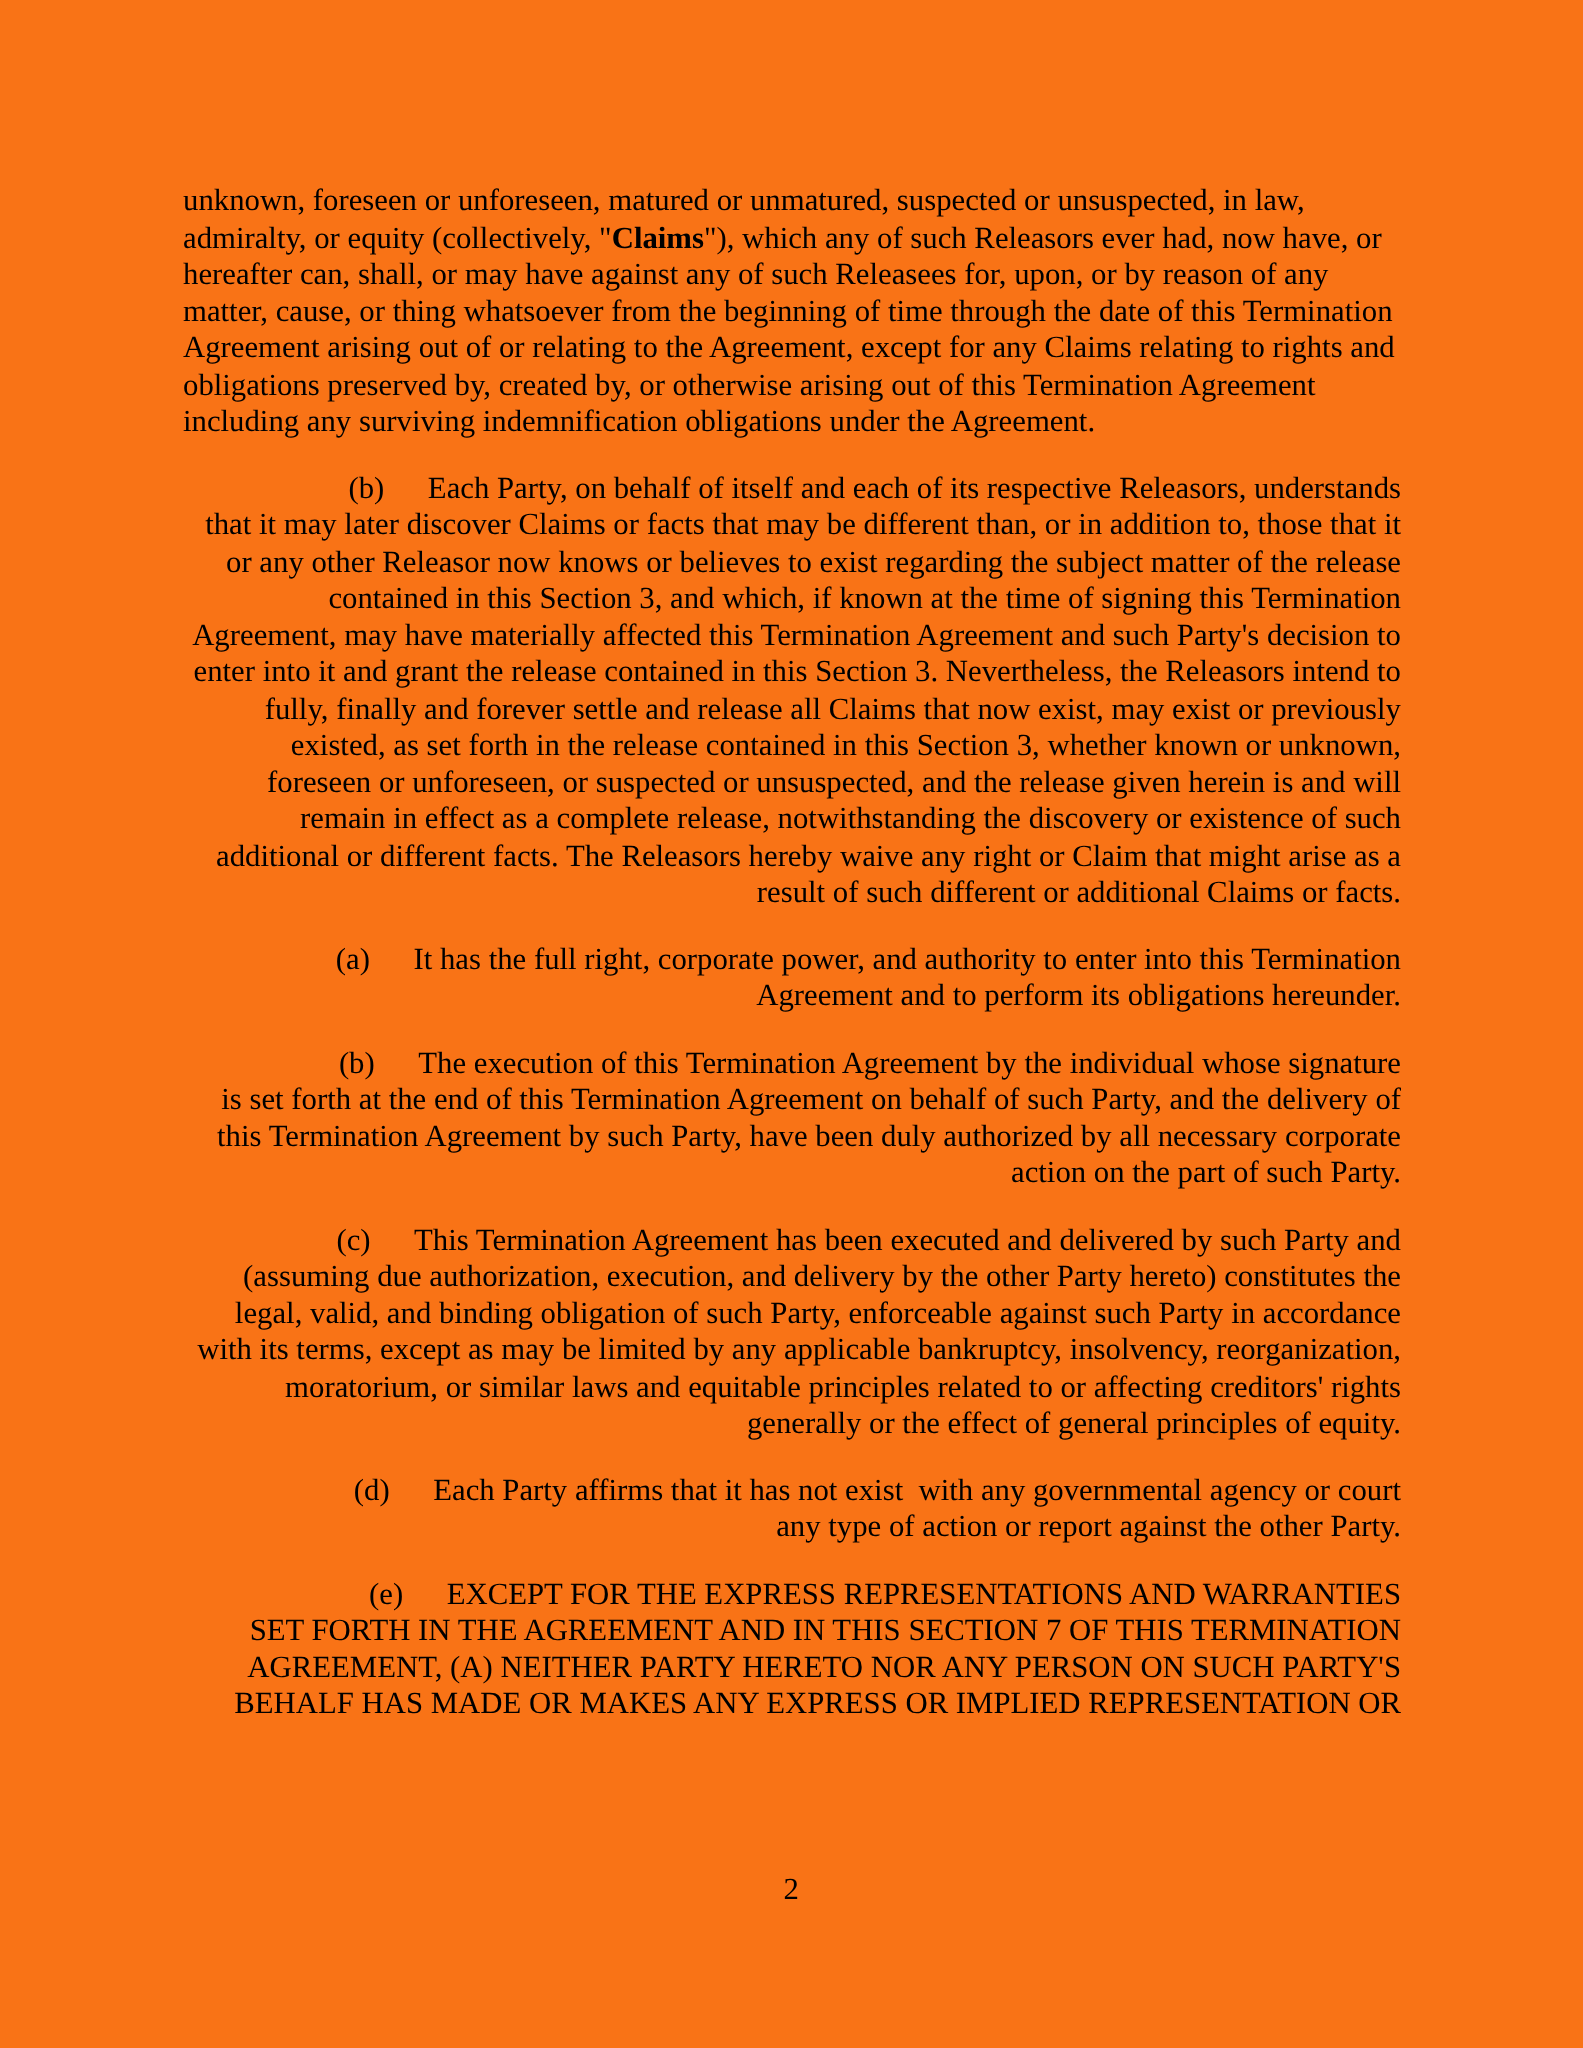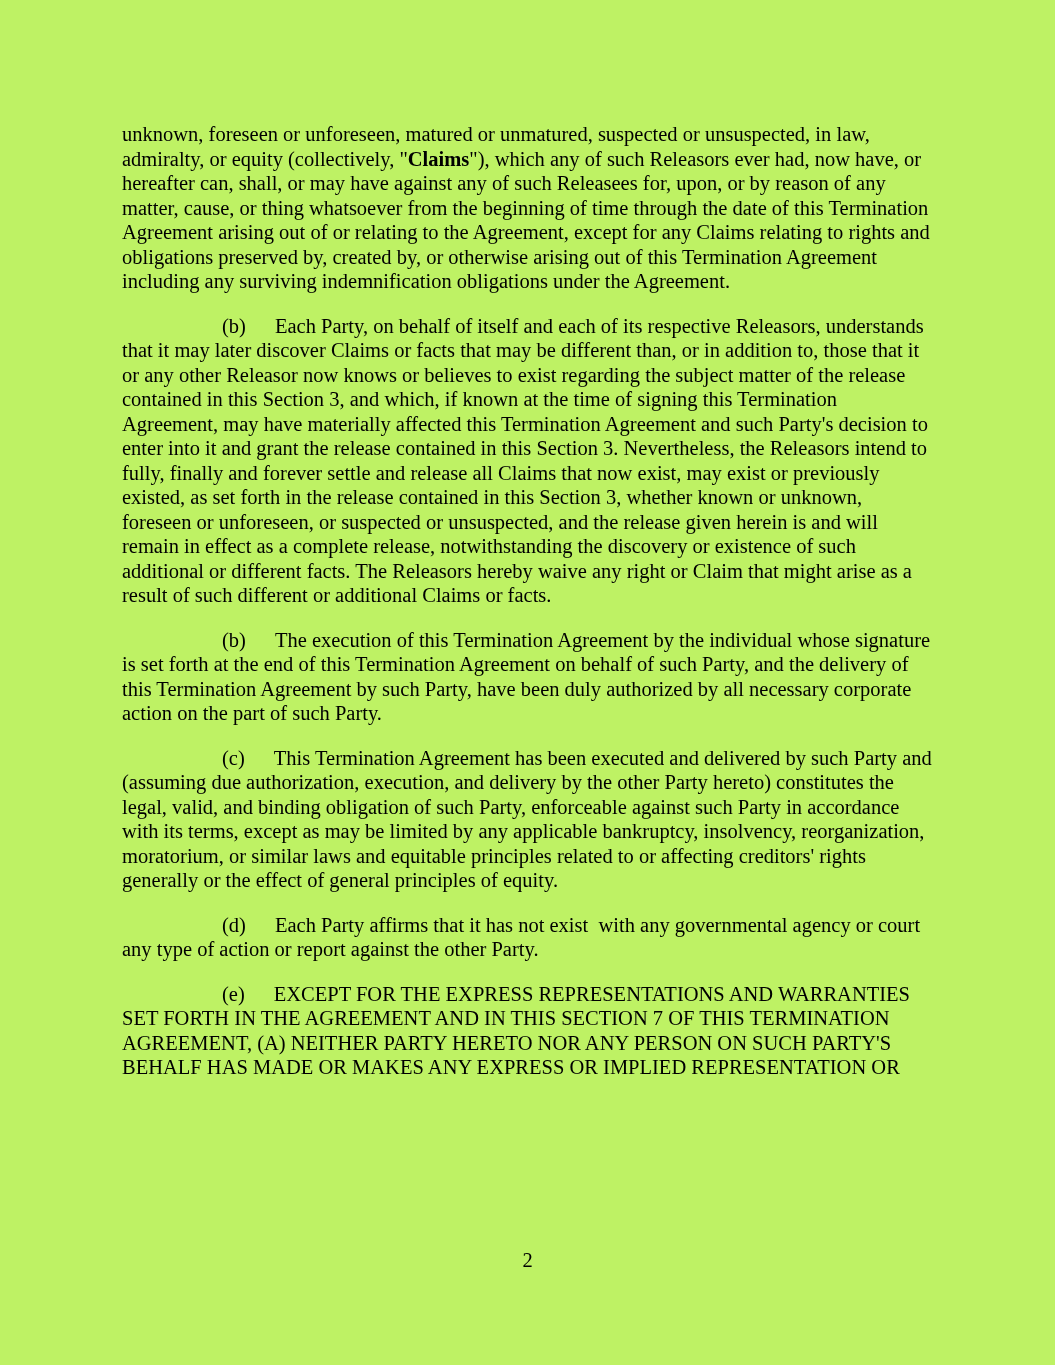--- a/index.html
+++ b/index.html
@@ -4,39 +4,39 @@
 <style>
   html, body {
     margin: 0;
     padding: 0;
     background: #ffffff;
   }
   .page {
     position: relative;
     width: 1055px;
     height: 1365px;
-    background: #bef264;
+    background: #f97316;
     color: #000000;
     font-family: "Liberation Serif", "DejaVu Serif", serif;
     font-size: 20.5px;
     line-height: 24.5px;
     overflow: hidden;
   }
   .content {
     position: absolute;
     left: 122px;
     top: 122px;
     width: 812px;
   }
   .para {
     margin: 0 0 20px 0;
     white-space: pre-wrap;
     text-align: left;
   }
-  .para.indent { text-indent: 100px; }
+  .para.indent { text-indent: 100px; text-align: right; }
   .para.indent-sec { text-indent: 62px; }
   .tab { display: inline-block; }
   .tab-lg { width: 29px; }
   .tab-md { width: 20px; }
   .bold { font-weight: bold; }
   .underline { text-decoration: underline; }
   .footer {
     position: absolute;
     left: 0;
     right: 0;
@@ -48,20 +48,21 @@
 <body>
 
 <div class="page">
   <div class="content">
 
     <p class="para"><span>unknown, foreseen or unforeseen, matured or unmatured, suspected or unsuspected, in law, admiralty, or equity (collectively, "</span><span class="bold">Claims</span><span>"), which any of such Releasors ever had, now have, or hereafter can, shall, or may have against any of such Releasees for, upon, or by reason of any matter, cause, or thing whatsoever from the beginning of time through the date of this Termination Agreement arising out of or relating to the Agreement, except for any Claims relating to rights and obligations preserved by, created by, or otherwise arising out of this Termination Agreement including any surviving indemnification obligations under the Agreement.</span></p>
 
     <p class="para indent"><span>(b)</span><span class="tab tab-lg"></span><span>Each Party, on behalf of itself and each of its respective Releasors, understands that it may later discover Claims or facts that may be different than, or in addition to, those that it or any other Releasor now knows or believes to exist regarding the subject matter of the release contained in this Section 3, and which, if known at the time of signing this Termination Agreement, may have materially affected this Termination Agreement and such Party's decision to enter into it and grant the release contained in this Section 3. Nevertheless, the Releasors intend to fully, finally and forever settle and release all Claims that now exist, may exist or previously existed, as set forth in the release contained in this Section 3, whether known or unknown, foreseen or unforeseen, or suspected or unsuspected, and the release given herein is and will remain in effect as a complete release, notwithstanding the discovery or existence of such additional or different facts. The Releasors hereby waive any right or Claim that might arise as a result of such different or additional Claims or facts.</span></p>
 
 
+    <p class="para indent"><span>(a)</span><span class="tab tab-lg"></span><span>It has the full right, corporate power, and authority to enter into this Termination Agreement and to perform its obligations hereunder.</span></p>
 
     <p class="para indent"><span>(b)</span><span class="tab tab-lg"></span><span>The execution of this Termination Agreement by the individual whose signature is set forth at the end of this Termination Agreement on behalf of such Party, and the delivery of this Termination Agreement by such Party, have been duly authorized by all necessary corporate action on the part of such Party.</span></p>
 
     <p class="para indent"><span>(c)</span><span class="tab tab-lg"></span><span>This Termination Agreement has been executed and delivered by such Party and (assuming due authorization, execution, and delivery by the other Party hereto) constitutes the legal, valid, and binding obligation of such Party, enforceable against such Party in accordance with its terms, except as may be limited by any applicable bankruptcy, insolvency, reorganization, moratorium, or similar laws and equitable principles related to or affecting creditors' rights generally or the effect of general principles of equity.</span></p>
 
     <p class="para indent"><span>(d)</span><span class="tab tab-lg"></span><span>Each Party affirms that it has not exist  with any governmental agency or court any type of action or report against the other Party.</span></p>
 
     <p class="para indent"><span>(e)</span><span class="tab tab-lg"></span><span>EXCEPT FOR THE EXPRESS REPRESENTATIONS AND WARRANTIES SET FORTH IN THE AGREEMENT AND IN THIS SECTION 7 OF THIS TERMINATION AGREEMENT, (A) NEITHER PARTY HERETO NOR ANY PERSON ON SUCH PARTY'S BEHALF HAS MADE OR MAKES ANY EXPRESS OR IMPLIED REPRESENTATION OR</span></p>
 
   </div>

